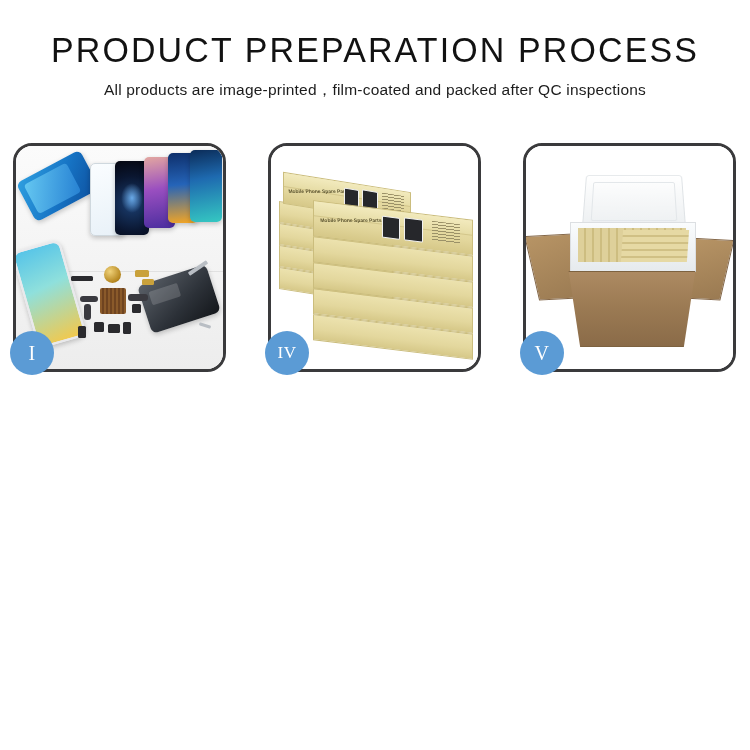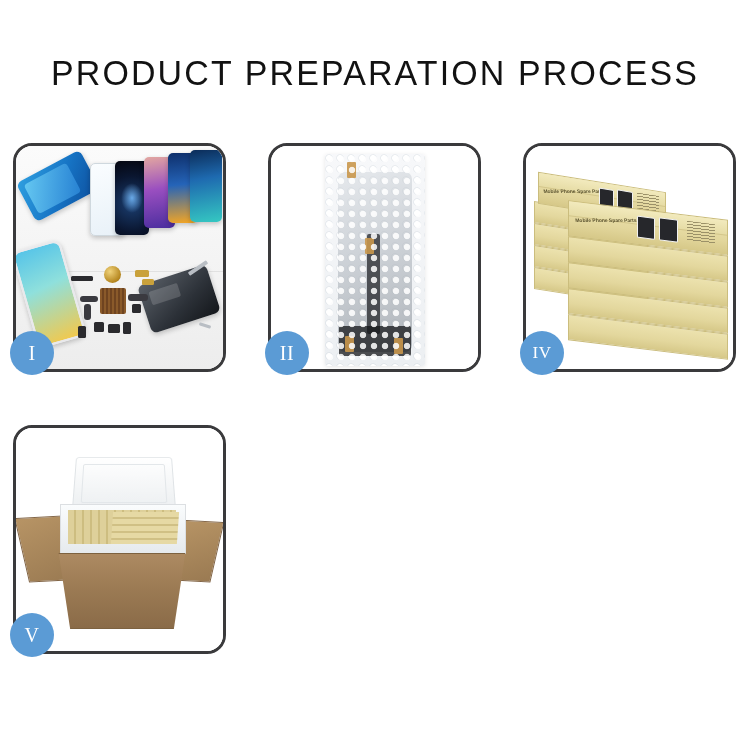--- a/index.html
+++ b/index.html
@@ -12,21 +12,21 @@
     height: 750px;
     font-family: "Liberation Sans", sans-serif;
     overflow: hidden;
     position: relative;
   }
 
   
   .header {
     position: absolute;
     top: 0; left: 0; right: 0;
-    padding-top: 55px;
+    padding-top: 32px;
     text-align: center;
   }
   .title {
     font-family: "Liberation Sans", sans-serif;
     font-size: 35px;
     font-weight: 500;
     letter-spacing: 2.2px;
     color: #121212;
     line-height: 1;
     transform: scaleX(0.97);
@@ -342,20 +342,21 @@
   .sc-tape {
     position: absolute; width: 14px; height: 20px;
     background: rgba(140,110,72,.75);
   }
 </style>
 </head>
 <body>
 
 <div class="header">
   <div class="title">PRODUCT PREPARATION PROCESS</div>
+  <div class="subtitle">All products are image-printed，film-coated and packed after QC inspections</div>
 </div>
 
 <div class="grid">
 
   <div class="panel">
     <div class="panel-inner p1">
       <div class="shelf"></div>
       <div class="ph blue-flat"></div>
       <div class="ph glass"></div>
       <div class="ph black12"></div>
@@ -377,35 +378,20 @@
       <div class="chip" style="left:78px;top:176px;width:10px;height:10px;"></div>
       <div class="chip" style="left:92px;top:178px;width:12px;height:9px;"></div>
       <div class="chip" style="left:107px;top:176px;width:8px;height:12px;"></div>
       <div class="chip" style="left:62px;top:180px;width:8px;height:12px;"></div>
       <div class="chip tool" style="right:14px;top:120px;width:22px;height:4px;transform:rotate(-34deg);"></div>
       <div class="chip tool" style="right:12px;top:178px;width:12px;height:3px;transform:rotate(18deg);"></div>
     </div>
     <div class="badge">I</div>
   </div>
 
-  <div class="panel">
-    <div class="panel-inner p2">
-      <div class="bubble-bag">
-        <div class="bag-screen"></div>
-        <div class="bag-flex"></div>
-        <div class="bag-foot"></div>
-        <div class="bag-tape" style="left:22px;top:8px;"></div>
-        <div class="bag-tape" style="left:40px;top:84px;"></div>
-        <div class="bag-tape" style="left:20px;bottom:14px;"></div>
-        <div class="bag-tape" style="right:22px;bottom:12px;"></div>
-        <div class="bubble-overlay"></div>
-      </div>
-    </div>
-    <div class="badge">II</div>
-  </div>
 
 
   <div class="panel">
     <div class="panel-inner p4">
       <div class="stack">
 
         <div class="kbox" style="left:0;top:44px;width:112px;height:20px;transform:skewY(9deg);"></div>
         <div class="kbox" style="left:0;top:66px;width:112px;height:20px;transform:skewY(9deg);"></div>
         <div class="kbox" style="left:0;top:88px;width:112px;height:20px;transform:skewY(9deg);"></div>
         <div class="kbox" style="left:0;top:110px;width:112px;height:20px;transform:skewY(9deg);"></div>

